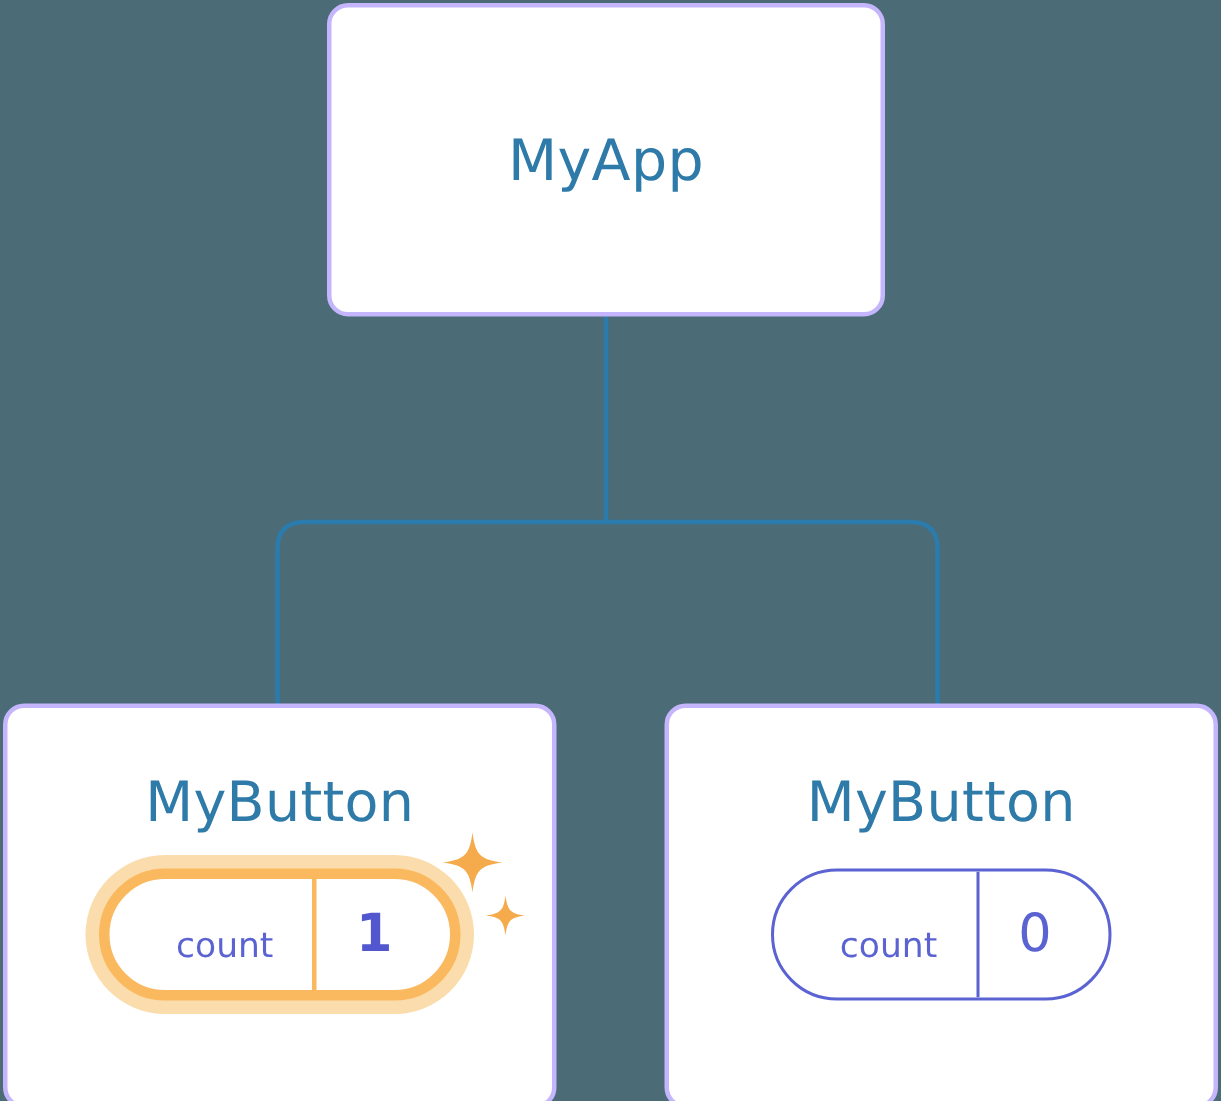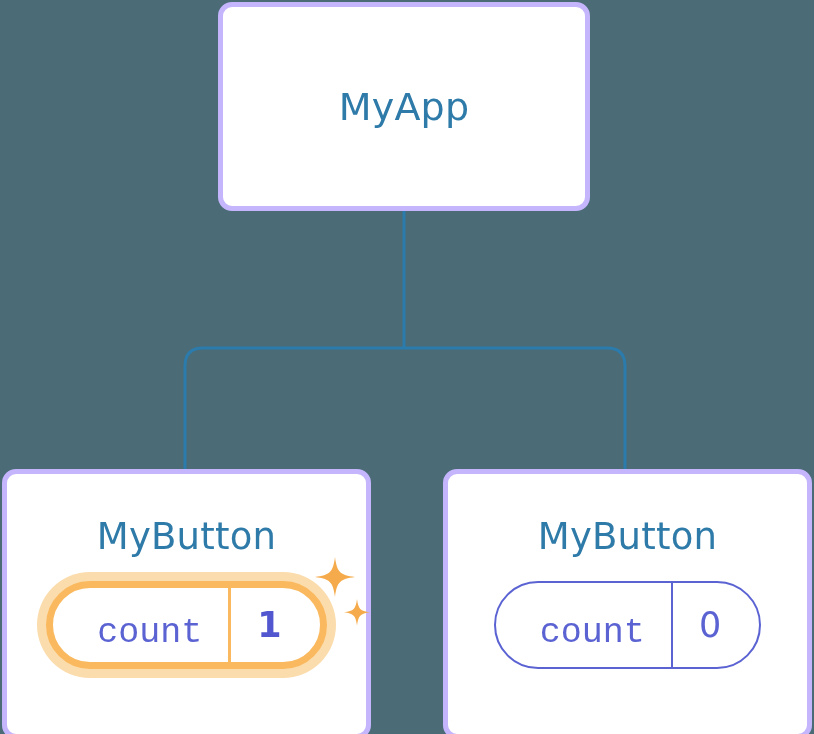--- a/index.html
+++ b/index.html
@@ -29,21 +29,21 @@
     top: 0;
     width: 814px;
     height: 734px;
     pointer-events: none;
   }
 
   
   .node-card {
     position: absolute;
     background: #ffffff;
-    border: 5px solid #c4b5fd;
+    border: 3px solid #c4b5fd;
     border-radius: 14px;
     box-sizing: border-box;
   }
 
   .root-card {
     left: 218px;
     top: 2px;
     width: 372px;
     height: 209px;
     display: flex;
@@ -140,24 +140,23 @@
 
   .pill.highlight .pill-divider {
     background: #fab95e;
     width: 3px;
   }
 
   .pill-key {
     display: flex;
     align-items: center;
     justify-content: center;
-    font-size: 35px;
+    font-size: 23px;
     padding: 16px 26px 0 44px;
     white-space: nowrap;
-    font-family: Liberation Mono, monospace;
   }
 
   .pill-val {
     display: flex;
     align-items: center;
     justify-content: center;
     font-size: 35px;
     padding: 0 38px 0 26px;
     min-width: 22px;
     white-space: nowrap;

